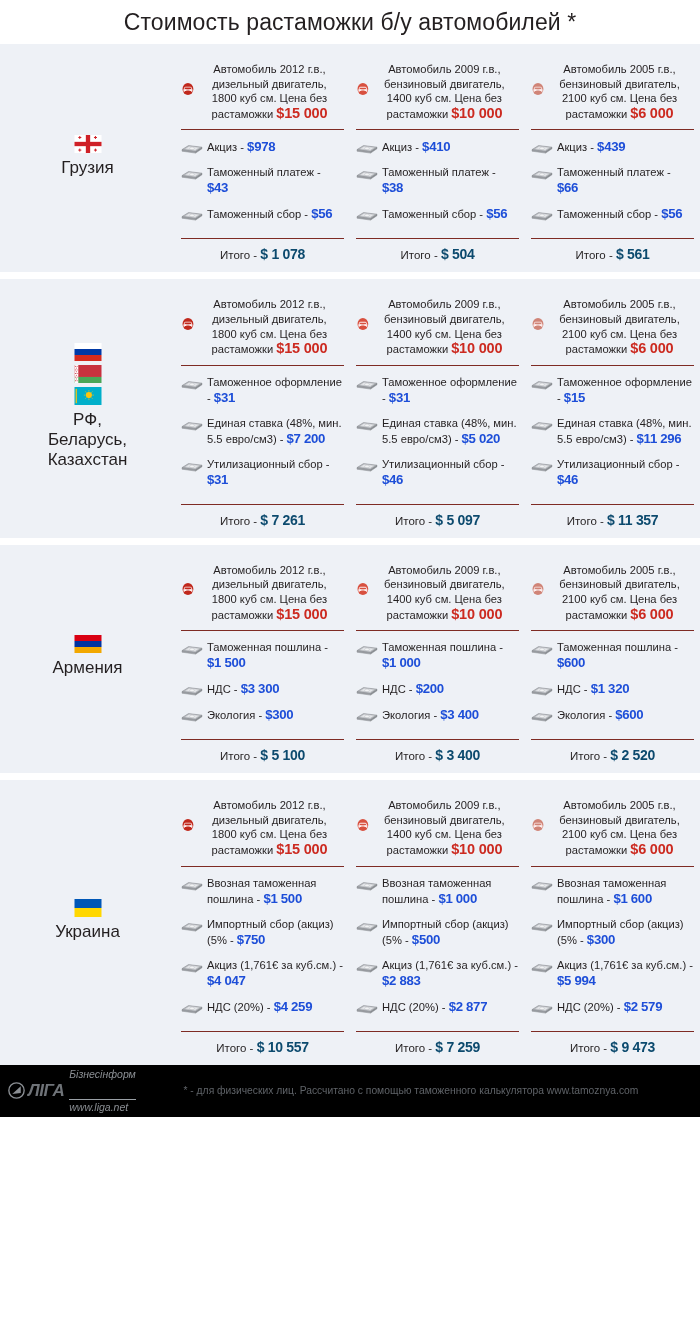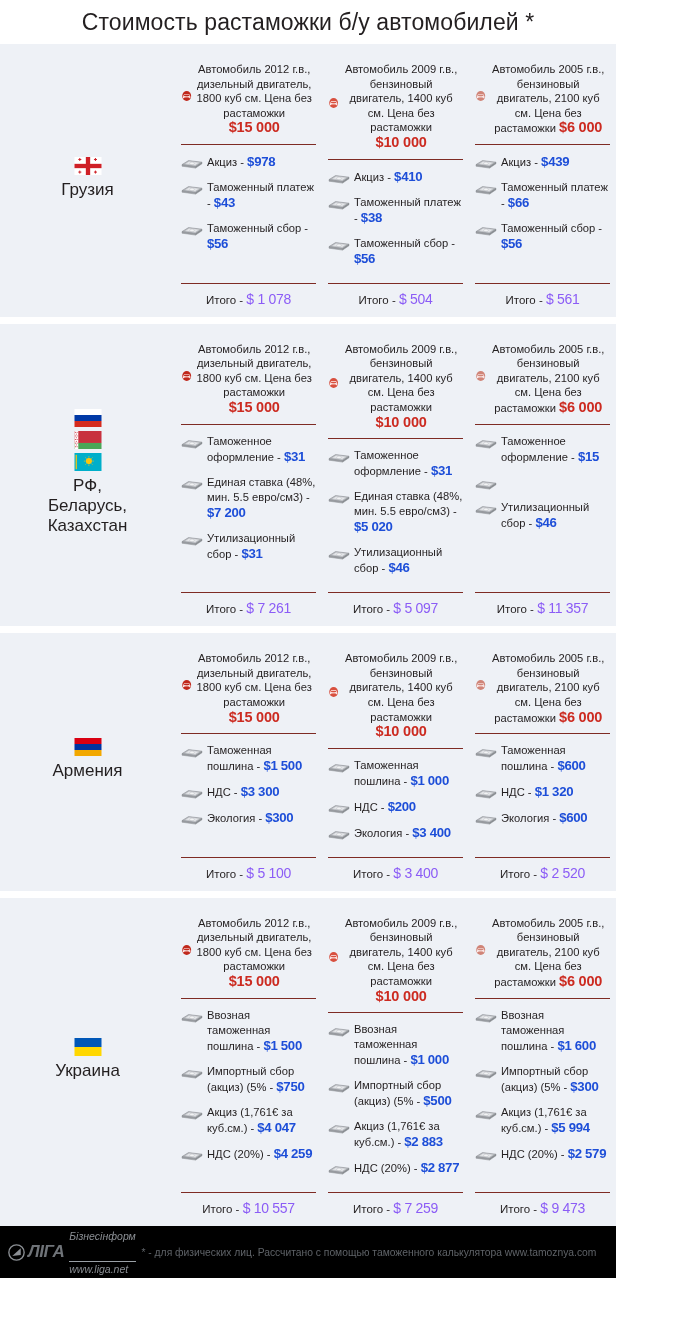--- a/index.html
+++ b/index.html
@@ -3,21 +3,21 @@
 <meta charset="utf-8">
 <style>
   html,body{margin:0;padding:0;}
   body{
     width:700px;height:1342px;
     background:#ffffff;
     font-family:"Liberation Sans","DejaVu Sans",sans-serif;
     color:#231f20;
     overflow:hidden;
   }
-  .page{position:relative;width:616px;height:1342px;}
+  .page{position:relative;width:700px;height:1342px;}
 
   
   .title-bar{
     height:44px;
     background:#ffffff;
     display:flex;align-items:center;justify-content:center;
   }
   .title{
     font-size:23px;font-weight:400;color:#231f20;letter-spacing:0.1px;
   }
@@ -98,21 +98,21 @@
 
   
   .total-wrap{
     padding:6px 0 9px 0;
     text-align:center;
   }
   .total{
     font-size:11.5px;color:#231f20;
   }
   .total-amt{
-    color:#8b5cf6;font-weight:normal;font-size:14px;letter-spacing:-0.3px;margin-top:27px;
+    color:#0c4a6e;font-weight:bold;font-size:14px;letter-spacing:-0.3px;margin-top:27px;
   }
 
   
   .footer{
     height:52px;background:#000000;
     display:flex;align-items:center;
     box-sizing:border-box;
     padding:0 10px 0 8px;
   }
   .logo{display:flex;align-items:center;gap:3px;}
@@ -529,20 +529,21 @@
               <div class="fee">
                 <svg class="money-icon" viewBox="0 0 22 13">
     <g>
       <path d="M1 8.6 L7.5 4.6 L21 6.2 L14.6 10.6 Z" fill="#b9bcc1" stroke="#8d9095" stroke-width="0.6" stroke-linejoin="round"></path>
       <path d="M1 8.6 L1 10.2 L14.6 12.1 L14.6 10.6 Z" fill="#9a9da2" stroke="#8d9095" stroke-width="0.5" stroke-linejoin="round"></path>
       <path d="M14.6 10.6 L21 6.2 L21 7.7 L14.6 12.1 Z" fill="#85888d" stroke="#8d9095" stroke-width="0.5" stroke-linejoin="round"></path>
       <path d="M3.6 7.9 L8.1 5.2 L18.6 6.5 L14.2 9.4 Z" fill="#e4e6e9" stroke="#a9acb1" stroke-width="0.4" stroke-linejoin="round"></path>
       <ellipse cx="11" cy="7.3" rx="2.4" ry="1.1" fill="#f7f8f9" stroke="#a9acb1" stroke-width="0.35"></ellipse>
     </g>
   </svg>
+                <div class="fee-text"><span>Единая ставка (48%, мин. 5.5 евро/см3) - </span><span class="fee-amt">$11 296</span></div>
               </div>
               <div class="fee">
                 <svg class="money-icon" viewBox="0 0 22 13">
     <g>
       <path d="M1 8.6 L7.5 4.6 L21 6.2 L14.6 10.6 Z" fill="#b9bcc1" stroke="#8d9095" stroke-width="0.6" stroke-linejoin="round"></path>
       <path d="M1 8.6 L1 10.2 L14.6 12.1 L14.6 10.6 Z" fill="#9a9da2" stroke="#8d9095" stroke-width="0.5" stroke-linejoin="round"></path>
       <path d="M14.6 10.6 L21 6.2 L21 7.7 L14.6 12.1 Z" fill="#85888d" stroke="#8d9095" stroke-width="0.5" stroke-linejoin="round"></path>
       <path d="M3.6 7.9 L8.1 5.2 L18.6 6.5 L14.2 9.4 Z" fill="#e4e6e9" stroke="#a9acb1" stroke-width="0.4" stroke-linejoin="round"></path>
       <ellipse cx="11" cy="7.3" rx="2.4" ry="1.1" fill="#f7f8f9" stroke="#a9acb1" stroke-width="0.35"></ellipse>
     </g>

